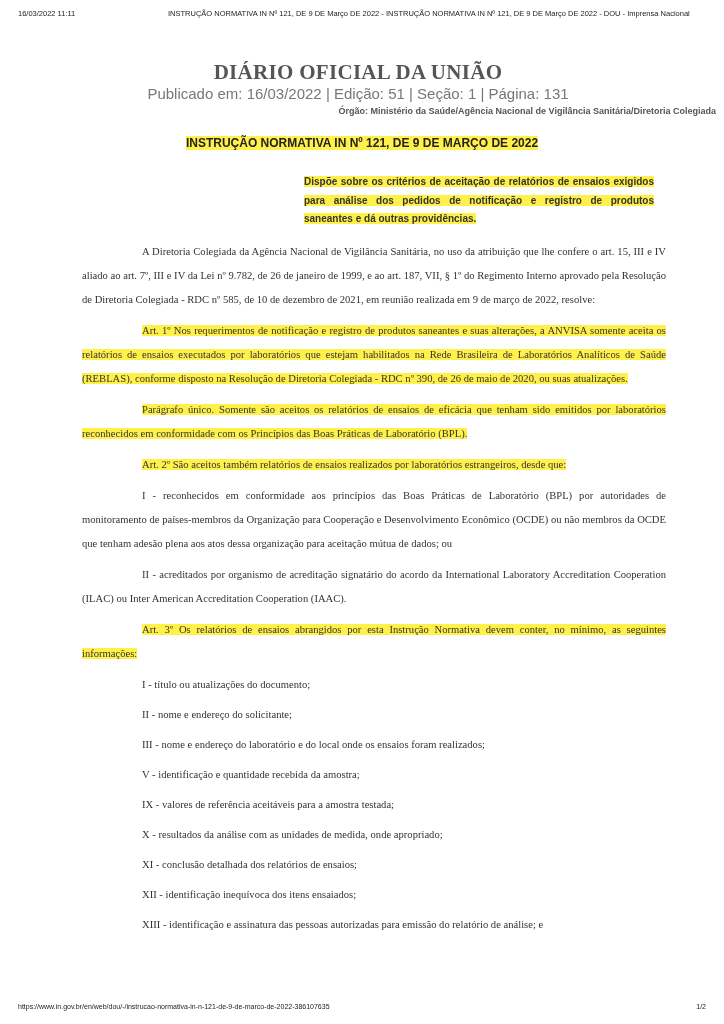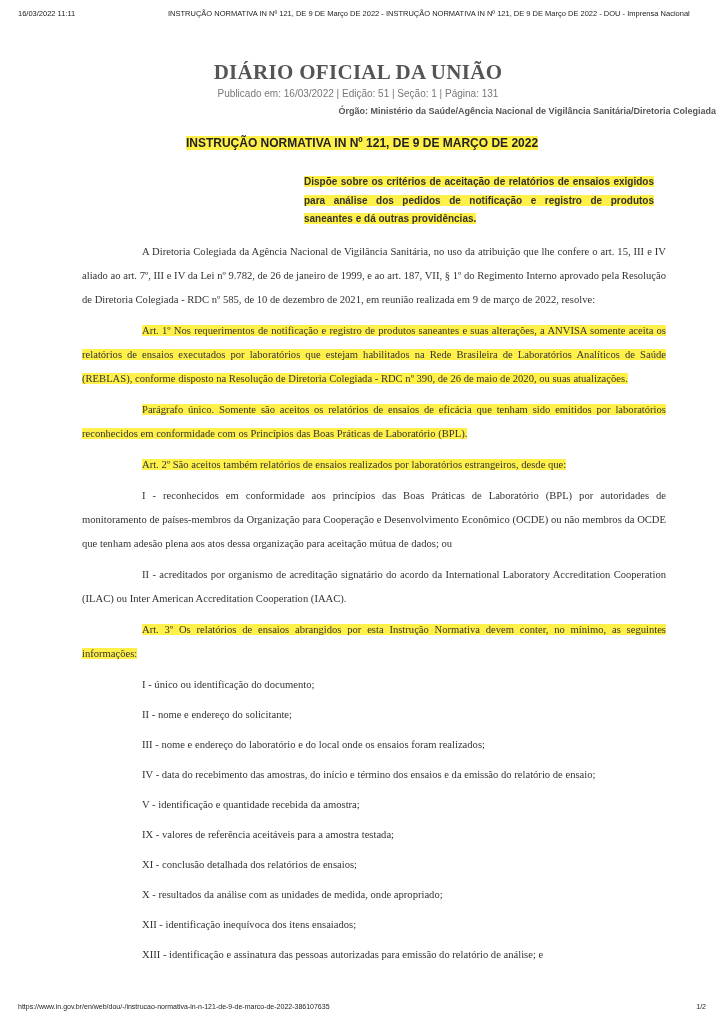--- a/index.html
+++ b/index.html
@@ -10,21 +10,21 @@
   .print-header .date { position:absolute; left:18px; top:0; }
   .print-header .ptitle { position:absolute; left:168px; top:0; white-space:nowrap; }
   .print-footer { position:absolute; top:1003px; left:0; width:724px; height:14px;
          font-size:7px; color:#222; }
   .print-footer .url { position:absolute; left:18px; top:0; white-space:nowrap; }
   .print-footer .page { position:absolute; right:18px; top:0; }
 
   .masthead { position:absolute; top:60px; left:0; width:716px; text-align:center; }
   .masthead .title { font-family:"Liberation Serif", serif; font-weight:bold;
          font-size:21px; color:#555555; letter-spacing:0.3px; line-height:24px; }
-  .masthead .meta { font-size:10px; color:#777; margin-top:4px; line-height:12px; }
+  .masthead .meta { font-size:15px; color:#777; margin-top:4px; line-height:12px; }
   .masthead .orgao { font-size:9px; color:#555; font-weight:bold; margin-top:5px; line-height:12px;text-align:right; }
 
   .doc-title { position:absolute; top:135px; left:0; width:724px; text-align:center;
          font-size:12px; font-weight:bold; color:#222; line-height:16px; }
   .hl { background:#fff04a; }
 
   .ementa { position:absolute; top:173px; left:304px; width:350px;
          font-size:10px; line-height:18.5px; text-align:justify; color:#333;font-weight:bold; }
 
   .body { position:absolute; top:240px; left:82px; width:584px;
@@ -56,28 +56,27 @@
 </div>
 
 <div class="body">
   <p>A Diretoria Colegiada da Agência Nacional de Vigilância Sanitária, no uso da atribuição que lhe confere o art. 15, III e IV aliado ao art. 7º, III e IV da Lei nº 9.782, de 26 de janeiro de 1999, e ao art. 187, VII, § 1º do Regimento Interno aprovado pela Resolução de Diretoria Colegiada - RDC nº 585, de 10 de dezembro de 2021, em reunião realizada em 9 de março de 2022, resolve:</p>
   <p><span class="hl">Art. 1º Nos requerimentos de notificação e registro de produtos saneantes e suas alterações, a ANVISA somente aceita os relatórios de ensaios executados por laboratórios que estejam habilitados na Rede Brasileira de Laboratórios Analíticos de Saúde (REBLAS), conforme disposto na Resolução de Diretoria Colegiada - RDC nº 390, de 26 de maio de 2020, ou suas atualizações.</span></p>
   <p><span class="hl">Parágrafo único.  Somente são aceitos os relatórios de ensaios de eficácia que tenham sido emitidos por laboratórios reconhecidos em conformidade com os Princípios das Boas Práticas de Laboratório (BPL).</span></p>
   <p><span class="hl">Art. 2º São aceitos também relatórios de ensaios realizados por laboratórios estrangeiros, desde que:</span></p>
   <p>I - reconhecidos em conformidade aos princípios das Boas Práticas de Laboratório (BPL) por autoridades de monitoramento de países-membros da Organização para Cooperação e Desenvolvimento Econômico (OCDE) ou não membros da OCDE que tenham adesão plena aos atos dessa organização para aceitação mútua de dados; ou</p>
   <p>II - acreditados por organismo de acreditação signatário do acordo da International Laboratory Accreditation Cooperation (ILAC) ou Inter American Accreditation Cooperation (IAAC).</p>
   <p><span class="hl">Art. 3º Os relatórios de ensaios abrangidos por esta Instrução Normativa devem conter, no mínimo, as seguintes informações:</span></p>
-  <p class="item">I - único ou identificação do documento;</p>
+  <p class="item">I - título ou atualizações do documento;</p>
   <p class="item">II - nome e endereço do solicitante;</p>
   <p class="item">III - nome e endereço do laboratório e do local onde os ensaios foram realizados;</p>
-  <p class="item just">IV - data do recebimento das amostras, do início e término dos ensaios e da emissão do relatório de ensaio;</p>
   <p class="item">V - identificação e quantidade recebida da amostra;</p>
   <p class="item">IX - valores de referência aceitáveis para a amostra testada;</p>
+  <p class="item">X - resultados da análise com as unidades de medida, onde apropriado;</p>
   <p class="item">XI - conclusão detalhada dos relatórios de ensaios;</p>
-  <p class="item">X - resultados da análise com as unidades de medida, onde apropriado;</p>
   <p class="item">XII - identificação inequívoca dos itens ensaiados;</p>
   <p class="item">XIII - identificação e assinatura das pessoas autorizadas para emissão do relatório de análise; e</p>
 </div>
 
 <div class="print-footer">
   <span class="url">https://www.in.gov.br/en/web/dou/-/instrucao-normativa-in-n-121-de-9-de-marco-de-2022-386107635</span>
   <span class="page">1/2</span>
 </div>
 
 </body></html>

